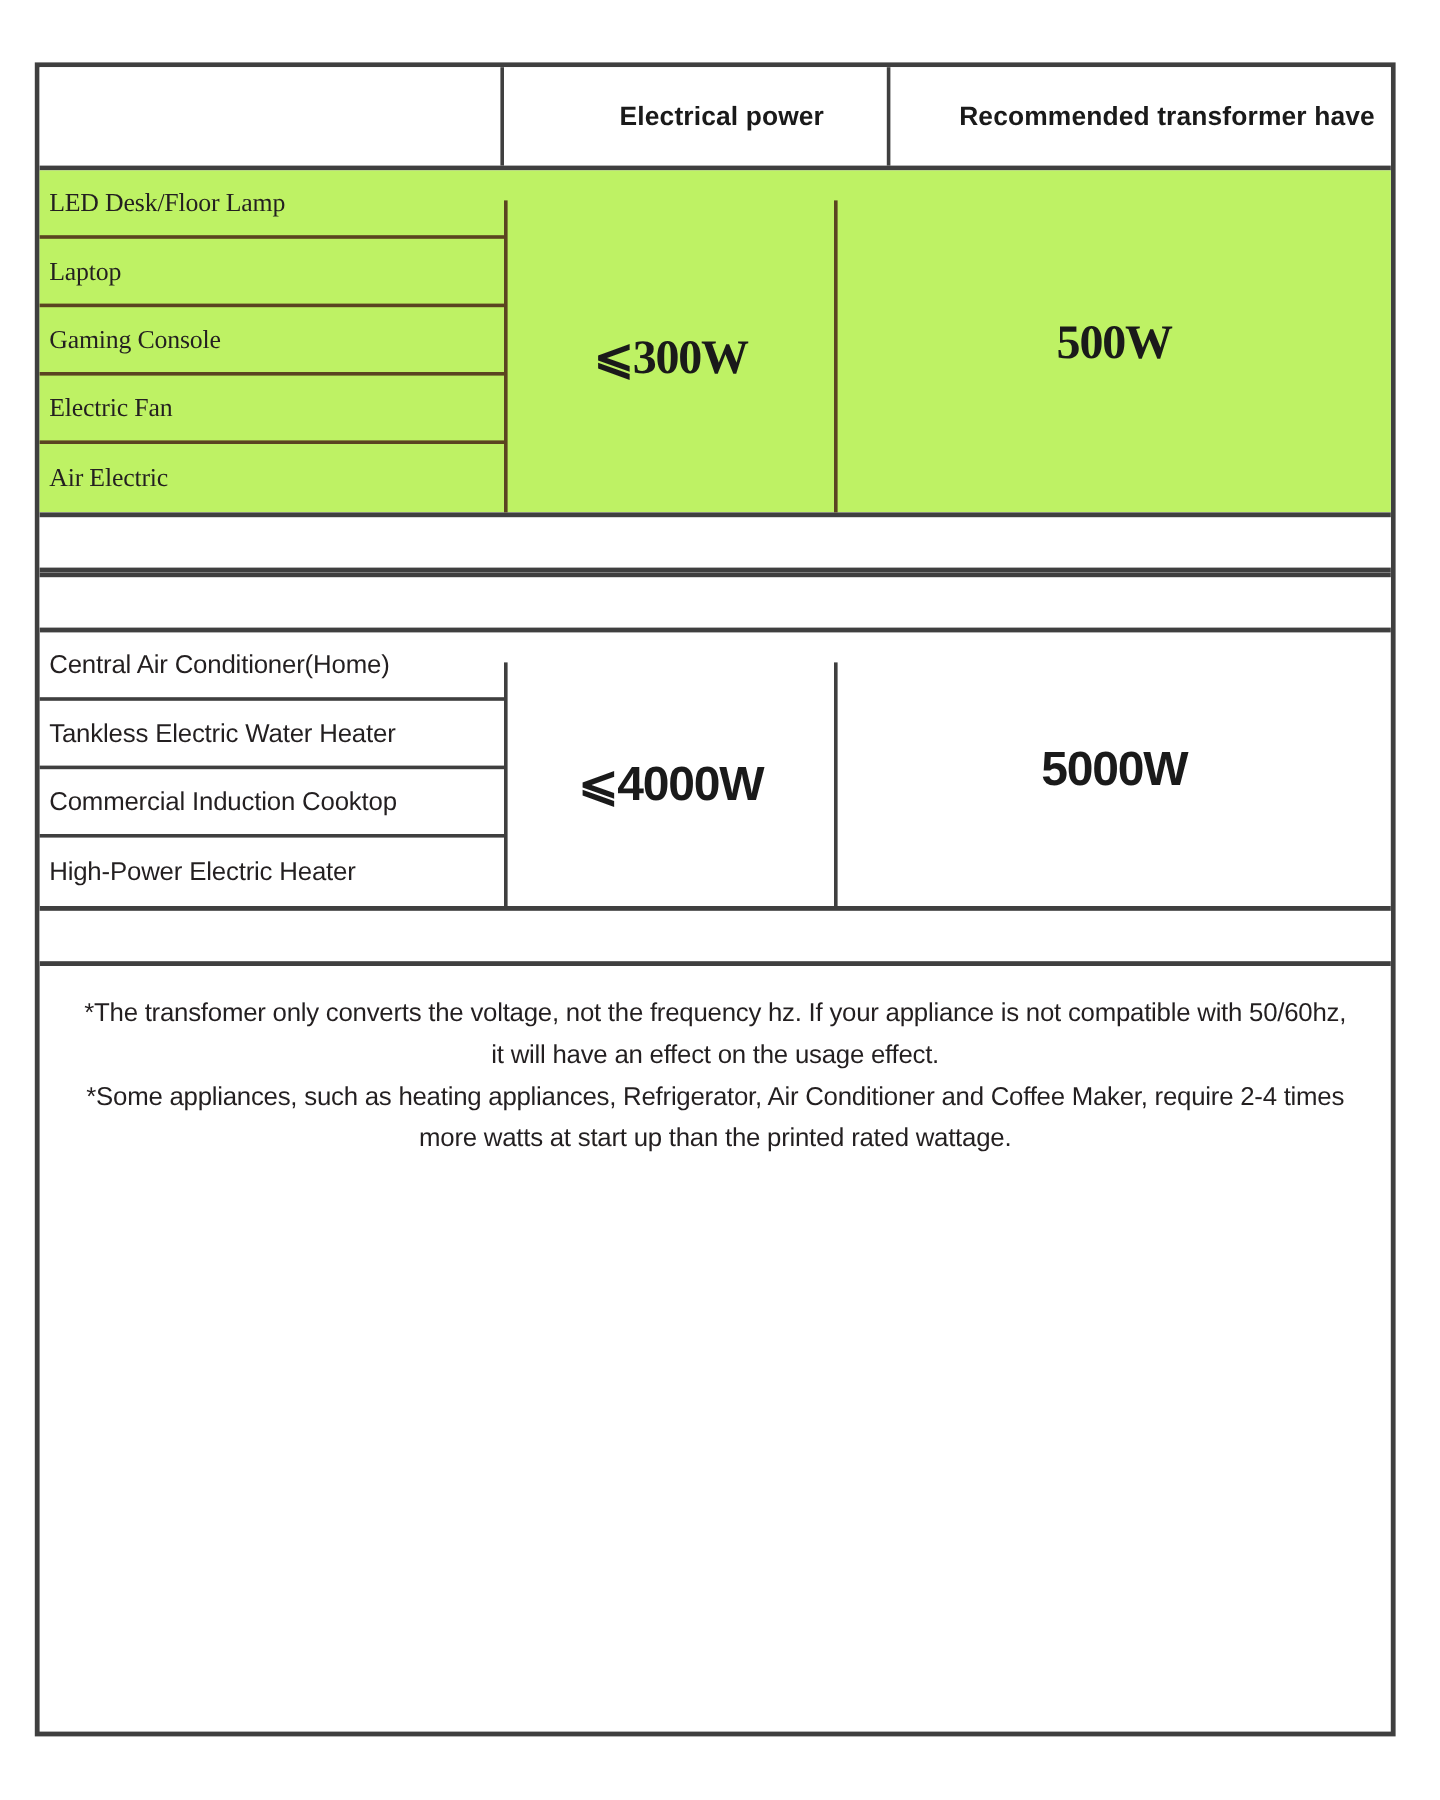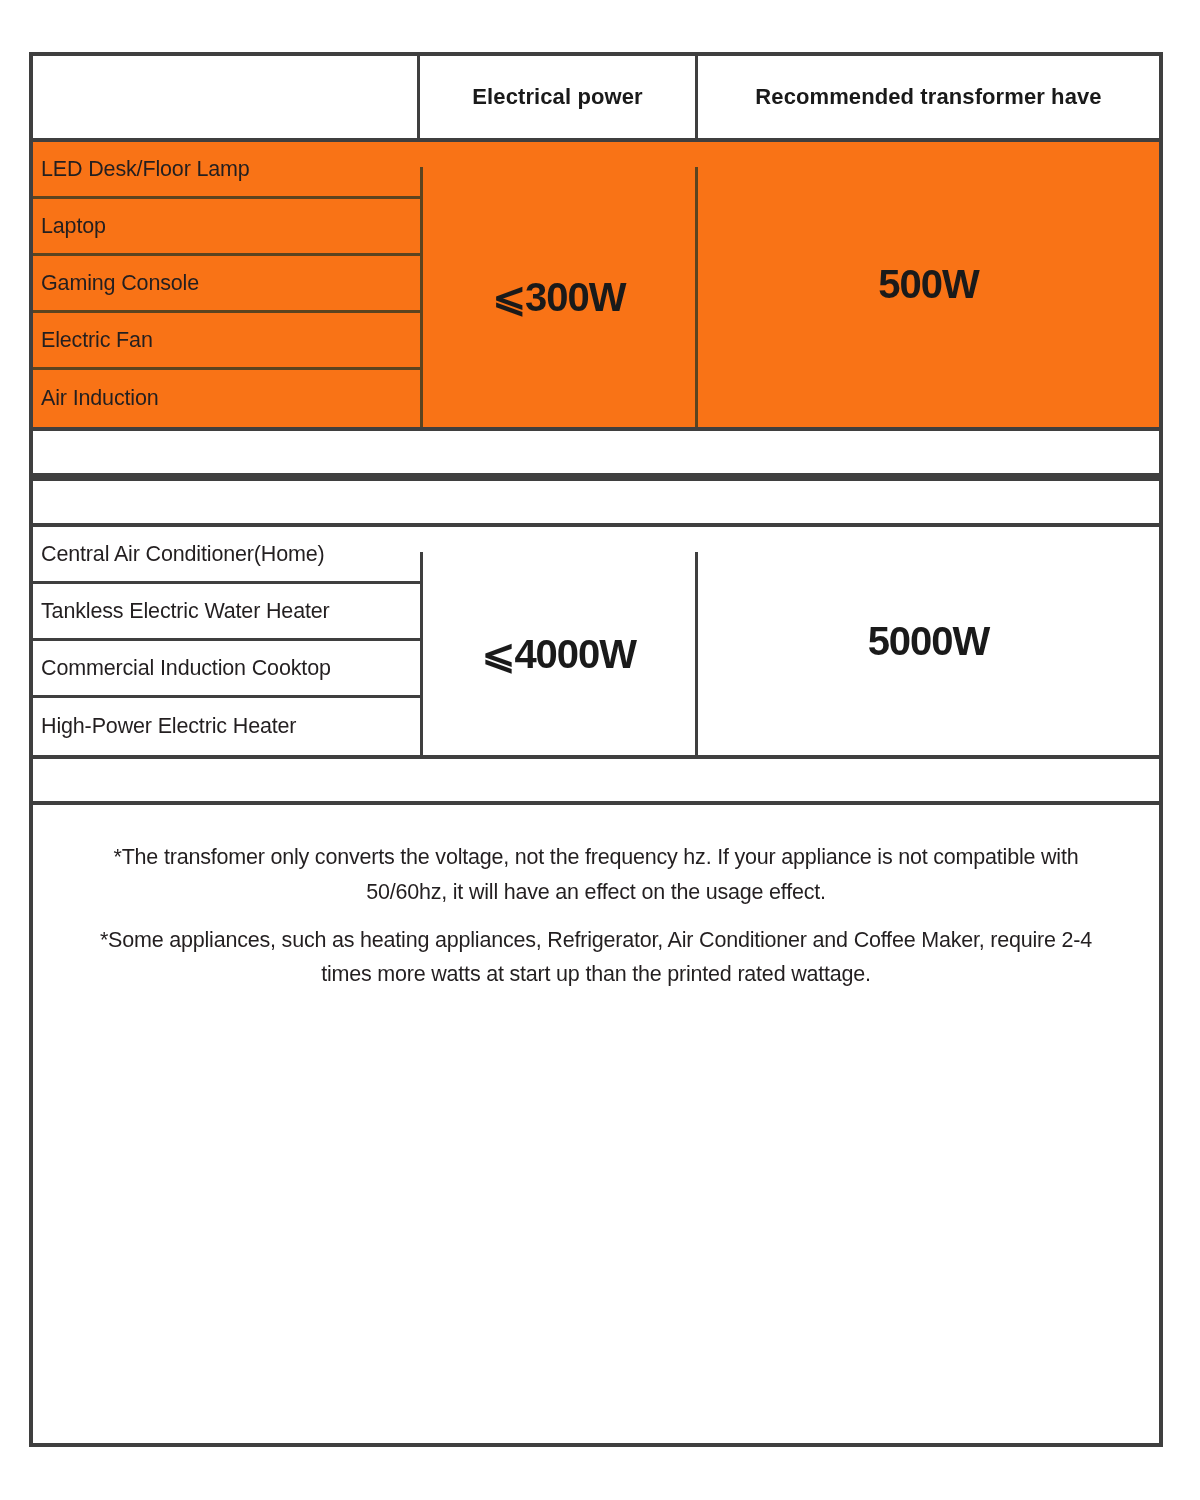--- a/index.html
+++ b/index.html
@@ -38,20 +38,21 @@
     position: relative;
     width: 100%;
     height: 100%;
   }
 
   
   .row {
     display: flex;
     width: 100%;
     box-sizing: border-box;
+    gap: 44px;
   }
 
   .cell-name {
     box-sizing: border-box;
     width: 387px;
     flex: 0 0 387px;
     display: flex;
     align-items: center;
     padding-left: 8px;
     font-size: 21.5px;
@@ -154,21 +155,22 @@
     align-items: center;
     justify-content: center;
     font-size: 40px;
     font-weight: bold;
     letter-spacing: -1px;
     color: #1a1a1a;
   }
 
   
   .group.highlight {
-    background: #f97316;
+    background: #bef264;
+    font-family: Liberation Serif, serif;
   }
   .group.highlight .name-row {
     border-bottom-color: #5b4420;
   }
   .group.highlight .group-power {
     border-left-color: #5b4420;
     border-right-color: #5b4420;
   }
   .group.highlight .group-names {
     border-right: none;
@@ -191,21 +193,21 @@
   .footnote {
     box-sizing: border-box;
     padding: 22px 34px 18px 34px;
     text-align: center;
     font-size: 21.5px;
     line-height: 1.62;
     color: #231f20;
     letter-spacing: -0.2px;
   }
   .footnote p {
-    margin: 13px;
+    margin: 0;
   }
 </style>
 </head>
 <body>
 
 <div class="page">
   <div class="chart-frame">
     <div class="chart-inner">
 
       <div class="row header-row">
@@ -213,21 +215,21 @@
         <div class="cell-power">Electrical power</div>
         <div class="cell-trans">Recommended transformer have</div>
       </div>
 
       <div class="group highlight">
         <div class="group-names">
           <div class="name-row">LED Desk/Floor Lamp</div>
           <div class="name-row">Laptop</div>
           <div class="name-row">Gaming Console</div>
           <div class="name-row">Electric Fan</div>
-          <div class="name-row">Air Induction</div>
+          <div class="name-row">Air Electric</div>
         </div>
         <div class="group-power">⩽300W</div>
         <div class="group-trans">500W</div>
       </div>
 
       <div class="spacer-row after-highlight"></div>
 
 
       <div class="spacer-row"></div>
 

